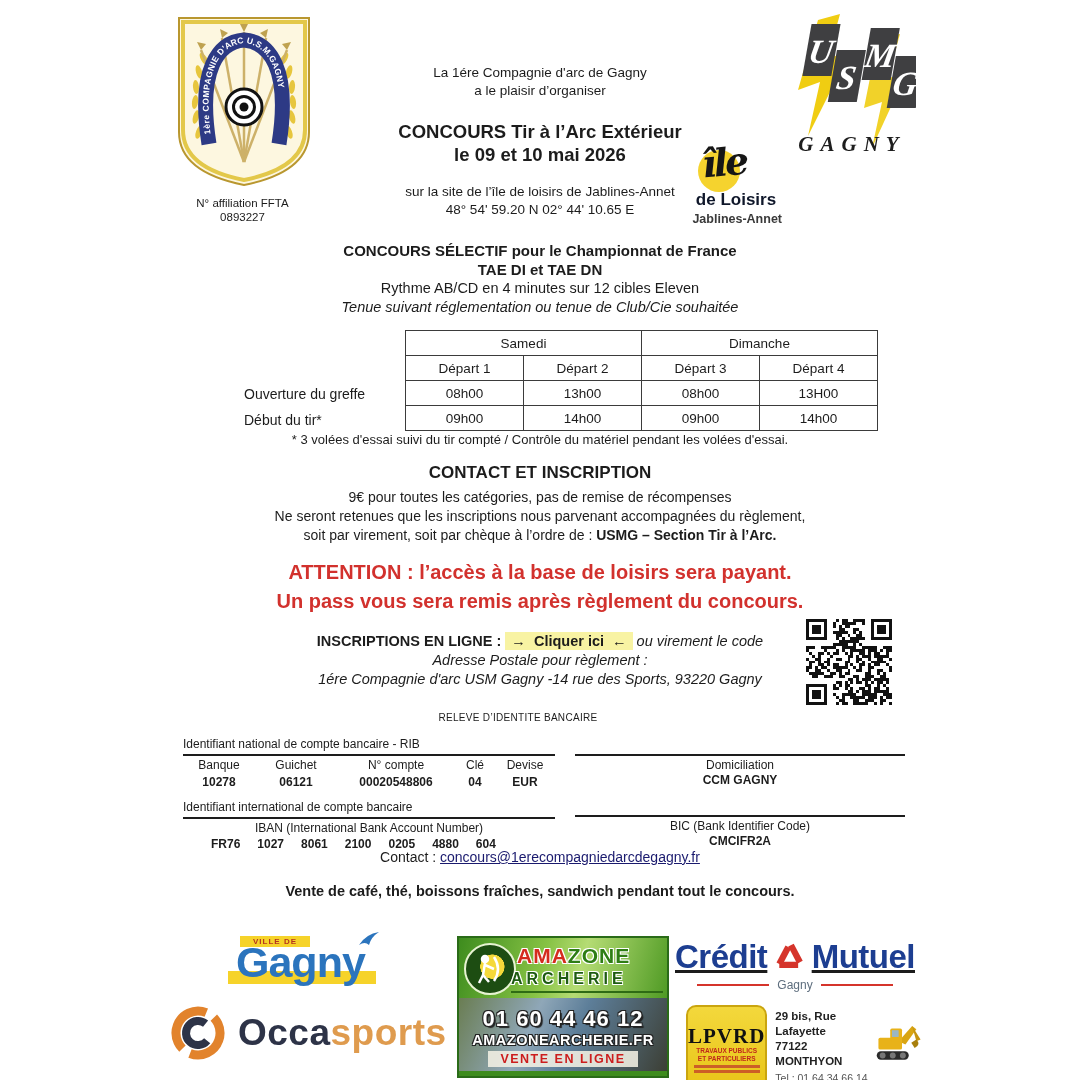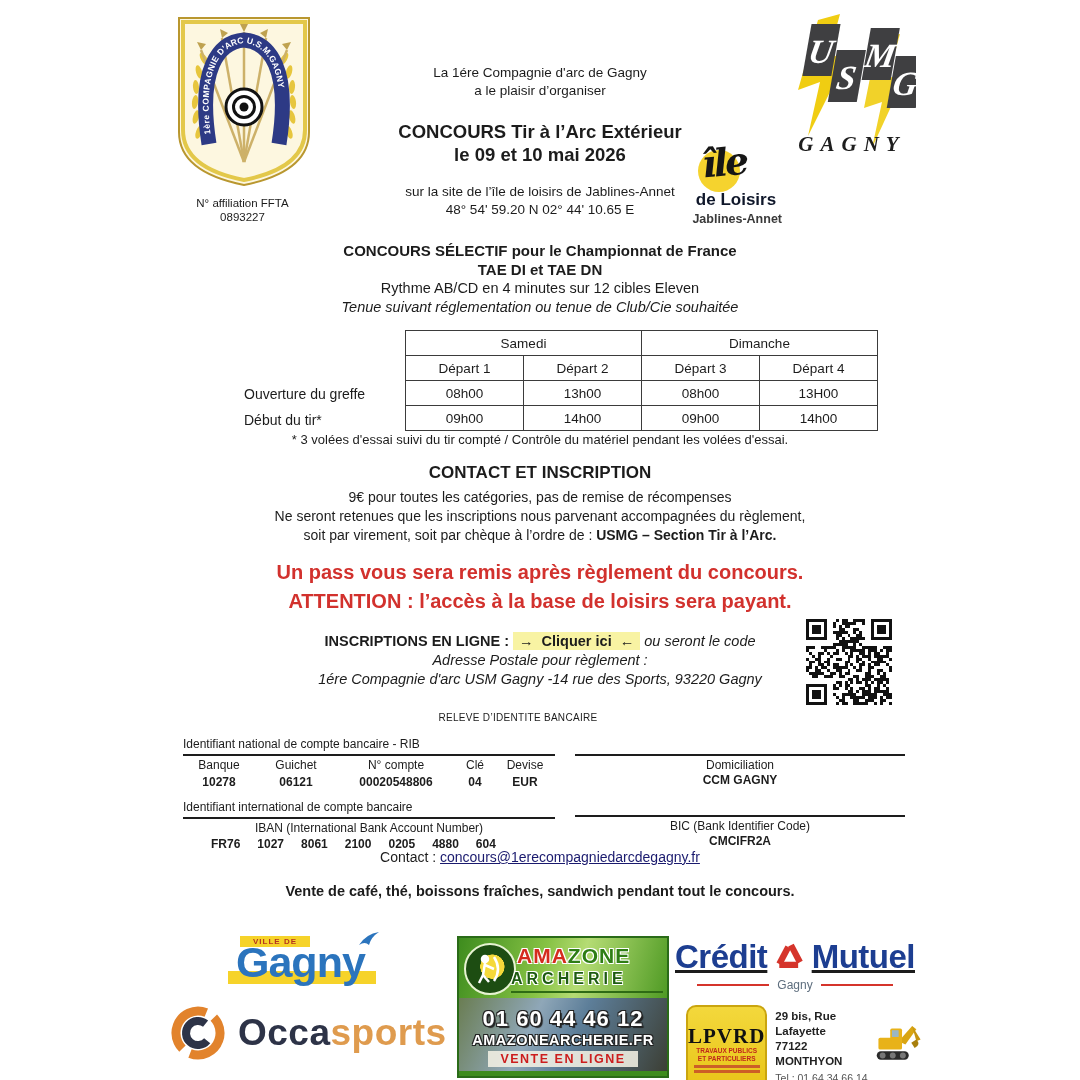--- a/index.html
+++ b/index.html
@@ -260,31 +260,31 @@
   <div class="abs footnote ctr">* 3 volées d'essai suivi du tir compté /  Contrôle du matériel pendant les volées d'essai.</div>
 
   <div class="abs contact ctr">
     <div class="t">CONTACT ET INSCRIPTION</div>
     <div class="l">9€ pour toutes les catégories, pas de remise de récompenses</div>
     <div class="l">Ne seront retenues que les inscriptions nous parvenant accompagnées du règlement,</div>
     <div class="l"><span>soit par virement, soit par chèque à l’ordre de : </span><b>USMG – Section Tir à l’Arc.</b></div>
   </div>
 
   <div class="abs attention ctr">
+    <div>ATTENTION : l’accès à la base de loisirs sera payant.</div>
     <div>Un pass vous sera remis après règlement du concours.</div>
-    <div>ATTENTION : l’accès à la base de loisirs sera payant.</div>
   </div>
 
   <div class="abs inscription ctr">
     <div>
       <span class="lbl">INSCRIPTIONS EN LIGNE  : </span>
       <span class="hl"><span>→</span>&nbsp;
         <span class="link">Cliquer ici</span>&nbsp;
         <span>←</span></span>
-      <span class="it"> ou seront le code</span>
+      <span class="it"> ou virement le code</span>
     </div>
     <div class="it">Adresse Postale pour règlement :</div>
     <div class="it">1ére Compagnie d'arc USM Gagny -14 rue des Sports, 93220 Gagny</div>
   </div>
 
   <div class="abs qr">
     <svg width="92" height="94" viewBox="-1 -1 31 31" style="shape-rendering:crispEdges">
       <rect x="-1" y="-1" width="31" height="31" fill="#fff"></rect>
       <g fill="#111">
         <rect x="0" y="0" width="7" height="7"></rect>

